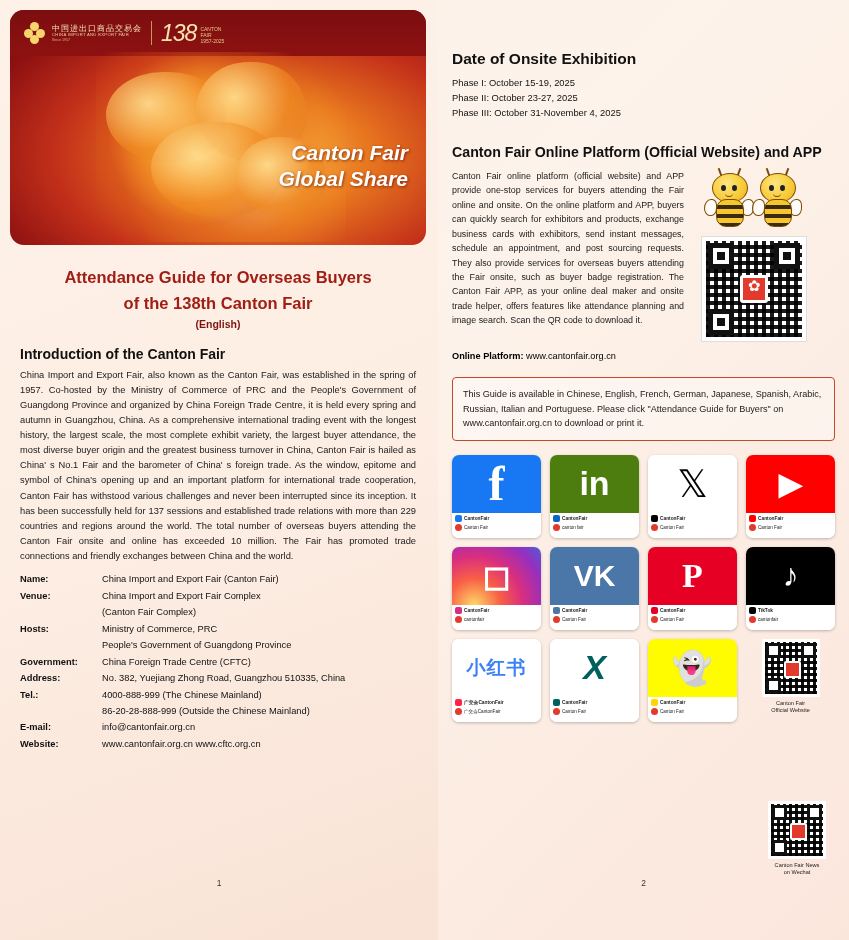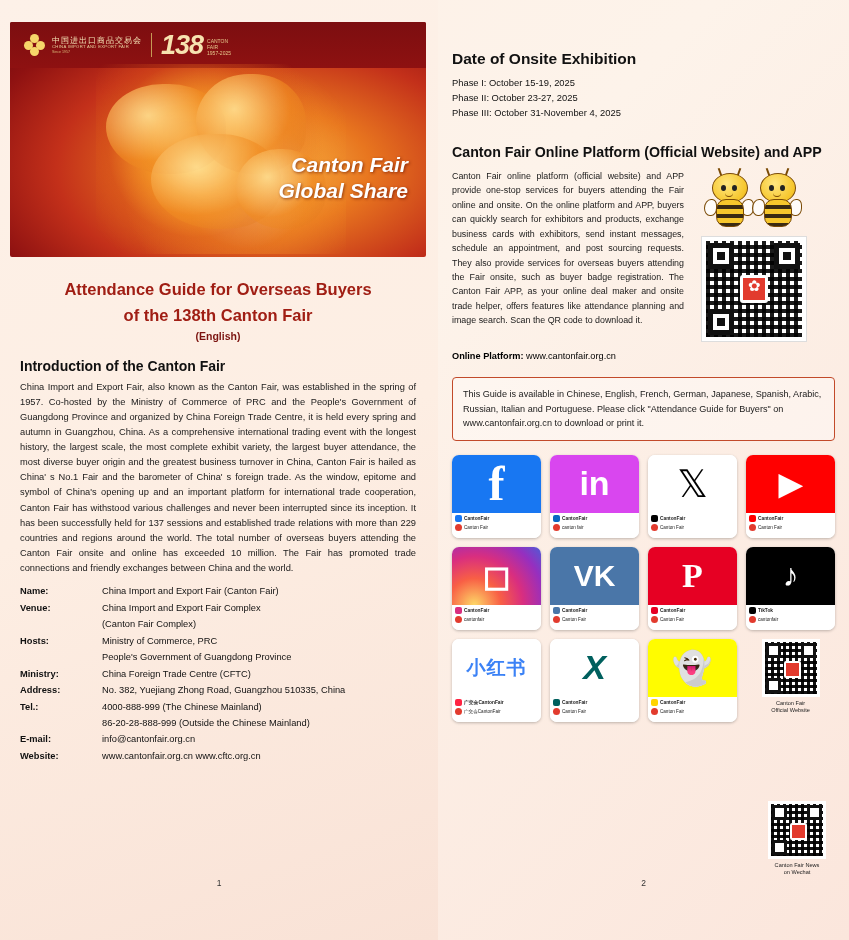--- a/index.html
+++ b/index.html
@@ -20,22 +20,22 @@
   }
   .right-page {
     width: 411px; height: 940px;
     position: relative;
     padding: 50px 14px 0 14px;
   }
 
   
   .poster {
     width: 416px; height: 235px;
-    margin: 12px auto;
-    border-radius: 2px;
+    margin: 0 auto;
+    border-radius: 14px;
     position: relative;
     overflow: hidden;
     background: radial-gradient(ellipse at 62% 62%, #f7b64a 0%, #e8761f 28%, #c3301a 58%, #8e1111 82%, #6d0a0c 100%);
   }
   .poster-top {
     position:absolute; top:0; left:0; right:0; height:46px;
     background: linear-gradient(180deg,#7c0e10 0%, #8e1111 100%);
     display:flex; align-items:center; padding-left:14px;
   }
   .cf-logo-mark {
@@ -47,21 +47,21 @@
   }
   .cf-logo-mark span:nth-child(1){ top:0; left:6px; }
   .cf-logo-mark span:nth-child(2){ top:7px; left:0; }
   .cf-logo-mark span:nth-child(3){ top:7px; left:12px; }
   .cf-logo-mark span:nth-child(4){ top:13px; left:6px; }
   .cf-logo-txt { color:#f3e0b4; line-height:1.15; }
   .cf-logo-cn { font-size:8px; letter-spacing:1px; }
   .cf-logo-en { font-size:4.2px; letter-spacing:.3px; color:#e8cf9d;}
   .cf-logo-since { font-size:3.6px; color:#d9b878; }
   .cf-divider { width:1px; height:24px; background:#c69a55; margin:0 9px; }
-  .cf-138 { color:#f7e3b0; font-size:27px; font-weight:bold; font-style:italic; letter-spacing:-1px;}
+  .cf-138 { color:#f7e3b0; font-size:23px; font-weight:normal; font-style:italic; letter-spacing:-1px;}
   .cf-138-side { color:#e6c88c; font-size:5px; line-height:1.2; margin-left:4px; padding-top:3px;}
   .poster-flower {
     position:absolute; width:250px; height:190px; left:86px; top:42px;
     background:
       radial-gradient(circle at 40% 45%, rgba(255,214,120,.95) 0%, rgba(248,160,40,.75) 25%, rgba(220,90,25,.35) 48%, rgba(160,30,15,0) 70%),
       radial-gradient(circle at 60% 62%, rgba(255,235,170,.7) 0%, rgba(245,150,40,.4) 35%, rgba(170,40,15,0) 65%);
     filter: blur(.4px);
   }
   .poster-petal {
     position:absolute; border-radius:50% 50% 45% 55%;
@@ -140,21 +140,21 @@
   }
   .sc-top { height:58px; display:flex; align-items:center; justify-content:center; }
   .sc-bot { height:25px; background:#fff; padding:2px 3px; }
   .sc-row { display:flex; align-items:center; gap:2px; font-size:4.6px; color:#222; line-height:1.1;}
   .sc-row .dot { width:7px; height:7px; border-radius:2px; flex:none; }
   .sc-row .nm { font-weight:bold; font-size:4.8px; }
   .sc-row2 { margin-top:2px; }
   .sc-row2 .dot { border-radius:50%; background:#e23b2e; }
   .glyph { color:#fff; font-weight:bold; }
   .fb { background:#1877f2; } .fb .f { font-size:48px; font-family:"Liberation Serif",serif; line-height:.9;}
-  .li { background:#d946ef; } .li .t { font-size:34px; font-weight:bold; }
+  .li { background:#4d7c0f; } .li .t { font-size:34px; font-weight:bold; }
   .xx { background:#fff; } .xx .t { font-size:38px; color:#000; font-family:"Liberation Serif",serif;}
   .yt { background:#ff0000; } .yt .t { font-size:30px; }
   .ig { background: radial-gradient(circle at 25% 100%, #fdd867 0%, #f85f45 30%, #d92e7f 55%, #962fbf 80%, #4f5bd5 100%); }
   .ig .t { font-size:34px; }
   .vk { background:#4a76a8; } .vk .t { font-size:30px; }
   .pi { background:#e60023; } .pi .t { font-size:34px; font-family:"Liberation Serif",serif; }
   .tk { background:#000; } .tk .t { font-size:32px; color:#fff; }
   .xhs { background:#fff; } .xhs .t { color:#3b82f6; font-size:19px; font-weight:bold; letter-spacing:1px;}
   .xing { background:#fff; } .xing .t { color:#00605e; font-size:34px; font-weight:bold; font-style:italic;}
   .snap { background:#fffc00; } .snap .t { font-size:32px; color:#fff; text-shadow:0 0 1px #bbb;}
@@ -237,21 +237,21 @@
         </tr>
         <tr>
           <td class="k">Hosts:</td>
           <td class="v">Ministry of Commerce, PRC</td>
         </tr>
         <tr>
           <td class="k"></td>
           <td class="v">People's Government of Guangdong Province</td>
         </tr>
         <tr>
-          <td class="k">Ministry:</td>
+          <td class="k">Government:</td>
           <td class="v">China Foreign Trade Centre (CFTC)</td>
         </tr>
         <tr>
           <td class="k">Address:</td>
           <td class="v">No. 382, Yuejiang Zhong Road, Guangzhou 510335, China</td>
         </tr>
         <tr>
           <td class="k">Tel.:</td>
           <td class="v">4000-888-999 (The Chinese Mainland)</td>
         </tr>

